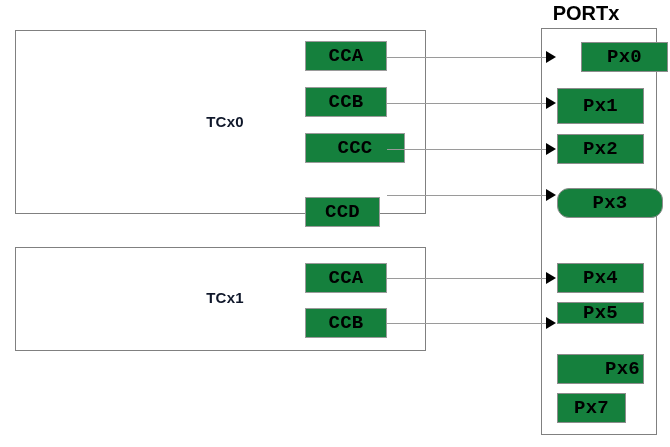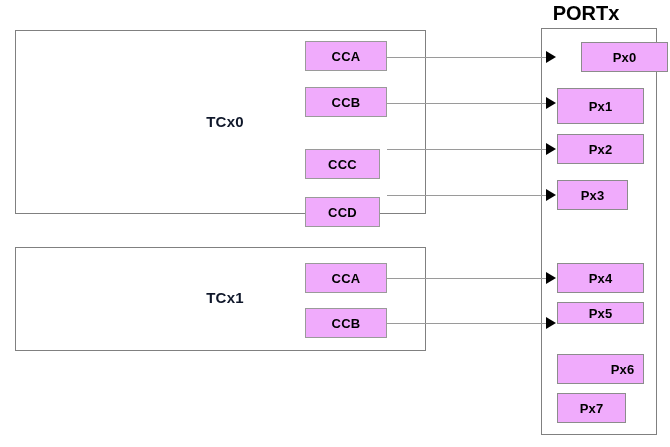--- a/index.html
+++ b/index.html
@@ -34,28 +34,29 @@
     white-space: nowrap;
     transform: translate(-50%, -50%);
     letter-spacing: 0.2px;
   }
 
   
   .cell {
     position: absolute;
     box-sizing: border-box;
     border: 1px solid #9a9a9a;
-    background: #f0abfc;
+    background: #15803d;
     display: flex;
     align-items: center;
     justify-content: center;
-    font-size: 13px;
+    font-size: 19px;
     font-weight: bold;
     color: #000000;
     letter-spacing: 0.2px;
+    font-family: Liberation Mono, monospace;
   }
   .cell.port {
     border-color: #8c8c8c;
   }
 
   
   .port-title {
     position: absolute;
     font-size: 20px;
     font-weight: bold;
@@ -83,35 +84,35 @@
 </head>
 <body>
 
 <div id="canvas">
 
   <div id="blocks-layer">
       <div class="block" style="left: 15px; top: 30px; width: 411px; height: 184px;"></div>
       <div class="block-label" style="left: 225px; top: 121px;">TCx0</div>
       <div class="cell" style="left: 305px; top: 41px; width: 82px; height: 30px;">CCA</div>
       <div class="cell" style="left: 305px; top: 87px; width: 82px; height: 30px;">CCB</div>
-      <div class="cell" style="left: 305px; top: 133px; width: 75px; height: 30px; margin-top: 16px;">CCC</div>
+      <div class="cell" style="left: 305px; top: 133px; width: 100px; height: 30px;">CCC</div>
       <div class="cell" style="left: 305px; top: 197px; width: 75px; height: 30px;">CCD</div>
       <div class="block" style="left: 15px; top: 247px; width: 411px; height: 104px;"></div>
       <div class="block-label" style="left: 225px; top: 297px;">TCx1</div>
       <div class="cell" style="left: 305px; top: 263px; width: 82px; height: 30px;">CCA</div>
       <div class="cell" style="left: 305px; top: 308px; width: 82px; height: 30px;">CCB</div>
     </div>
 
   <div id="port-layer">
       <div class="port-title" style="left: 586px; top: 2px;">PORTx</div>
       <div class="block" style="left: 541px; top: 28px; width: 116px; height: 407px;"></div>
       <div class="cell port" style="left: 557px; top: 42px; width: 87px; height: 30px; margin-left: 24px;">Px0</div>
       <div class="cell port" style="left: 557px; top: 88px; width: 87px; height: 36px;">Px1</div>
       <div class="cell port" style="left: 557px; top: 134px; width: 87px; height: 30px;">Px2</div>
-      <div class="cell port" style="left: 557px; top: 180px; width: 71px; height: 30px;">Px3</div>
+      <div class="cell port" style="left: 557px; top: 188px; width: 106px; height: 30px; border-radius: 12px;">Px3</div>
       <div class="cell port" style="left: 557px; top: 263px; width: 87px; height: 30px;">Px4</div>
       <div class="cell port" style="left: 557px; top: 302px; width: 87px; height: 22px;">Px5</div>
       <div class="cell port" style="left: 557px; top: 354px; width: 87px; height: 30px; padding-left: 44px;">Px6</div>
       <div class="cell port" style="left: 557px; top: 393px; width: 69px; height: 30px;">Px7</div>
     </div>
 
   <div id="wires-layer">
       <div class="wire" style="left: 387px; top: 57px; width: 160px;"></div>
       <div class="arrowhead" style="left: 546px; top: 57px;"></div>
       <div class="wire" style="left: 387px; top: 103px; width: 160px;"></div>

